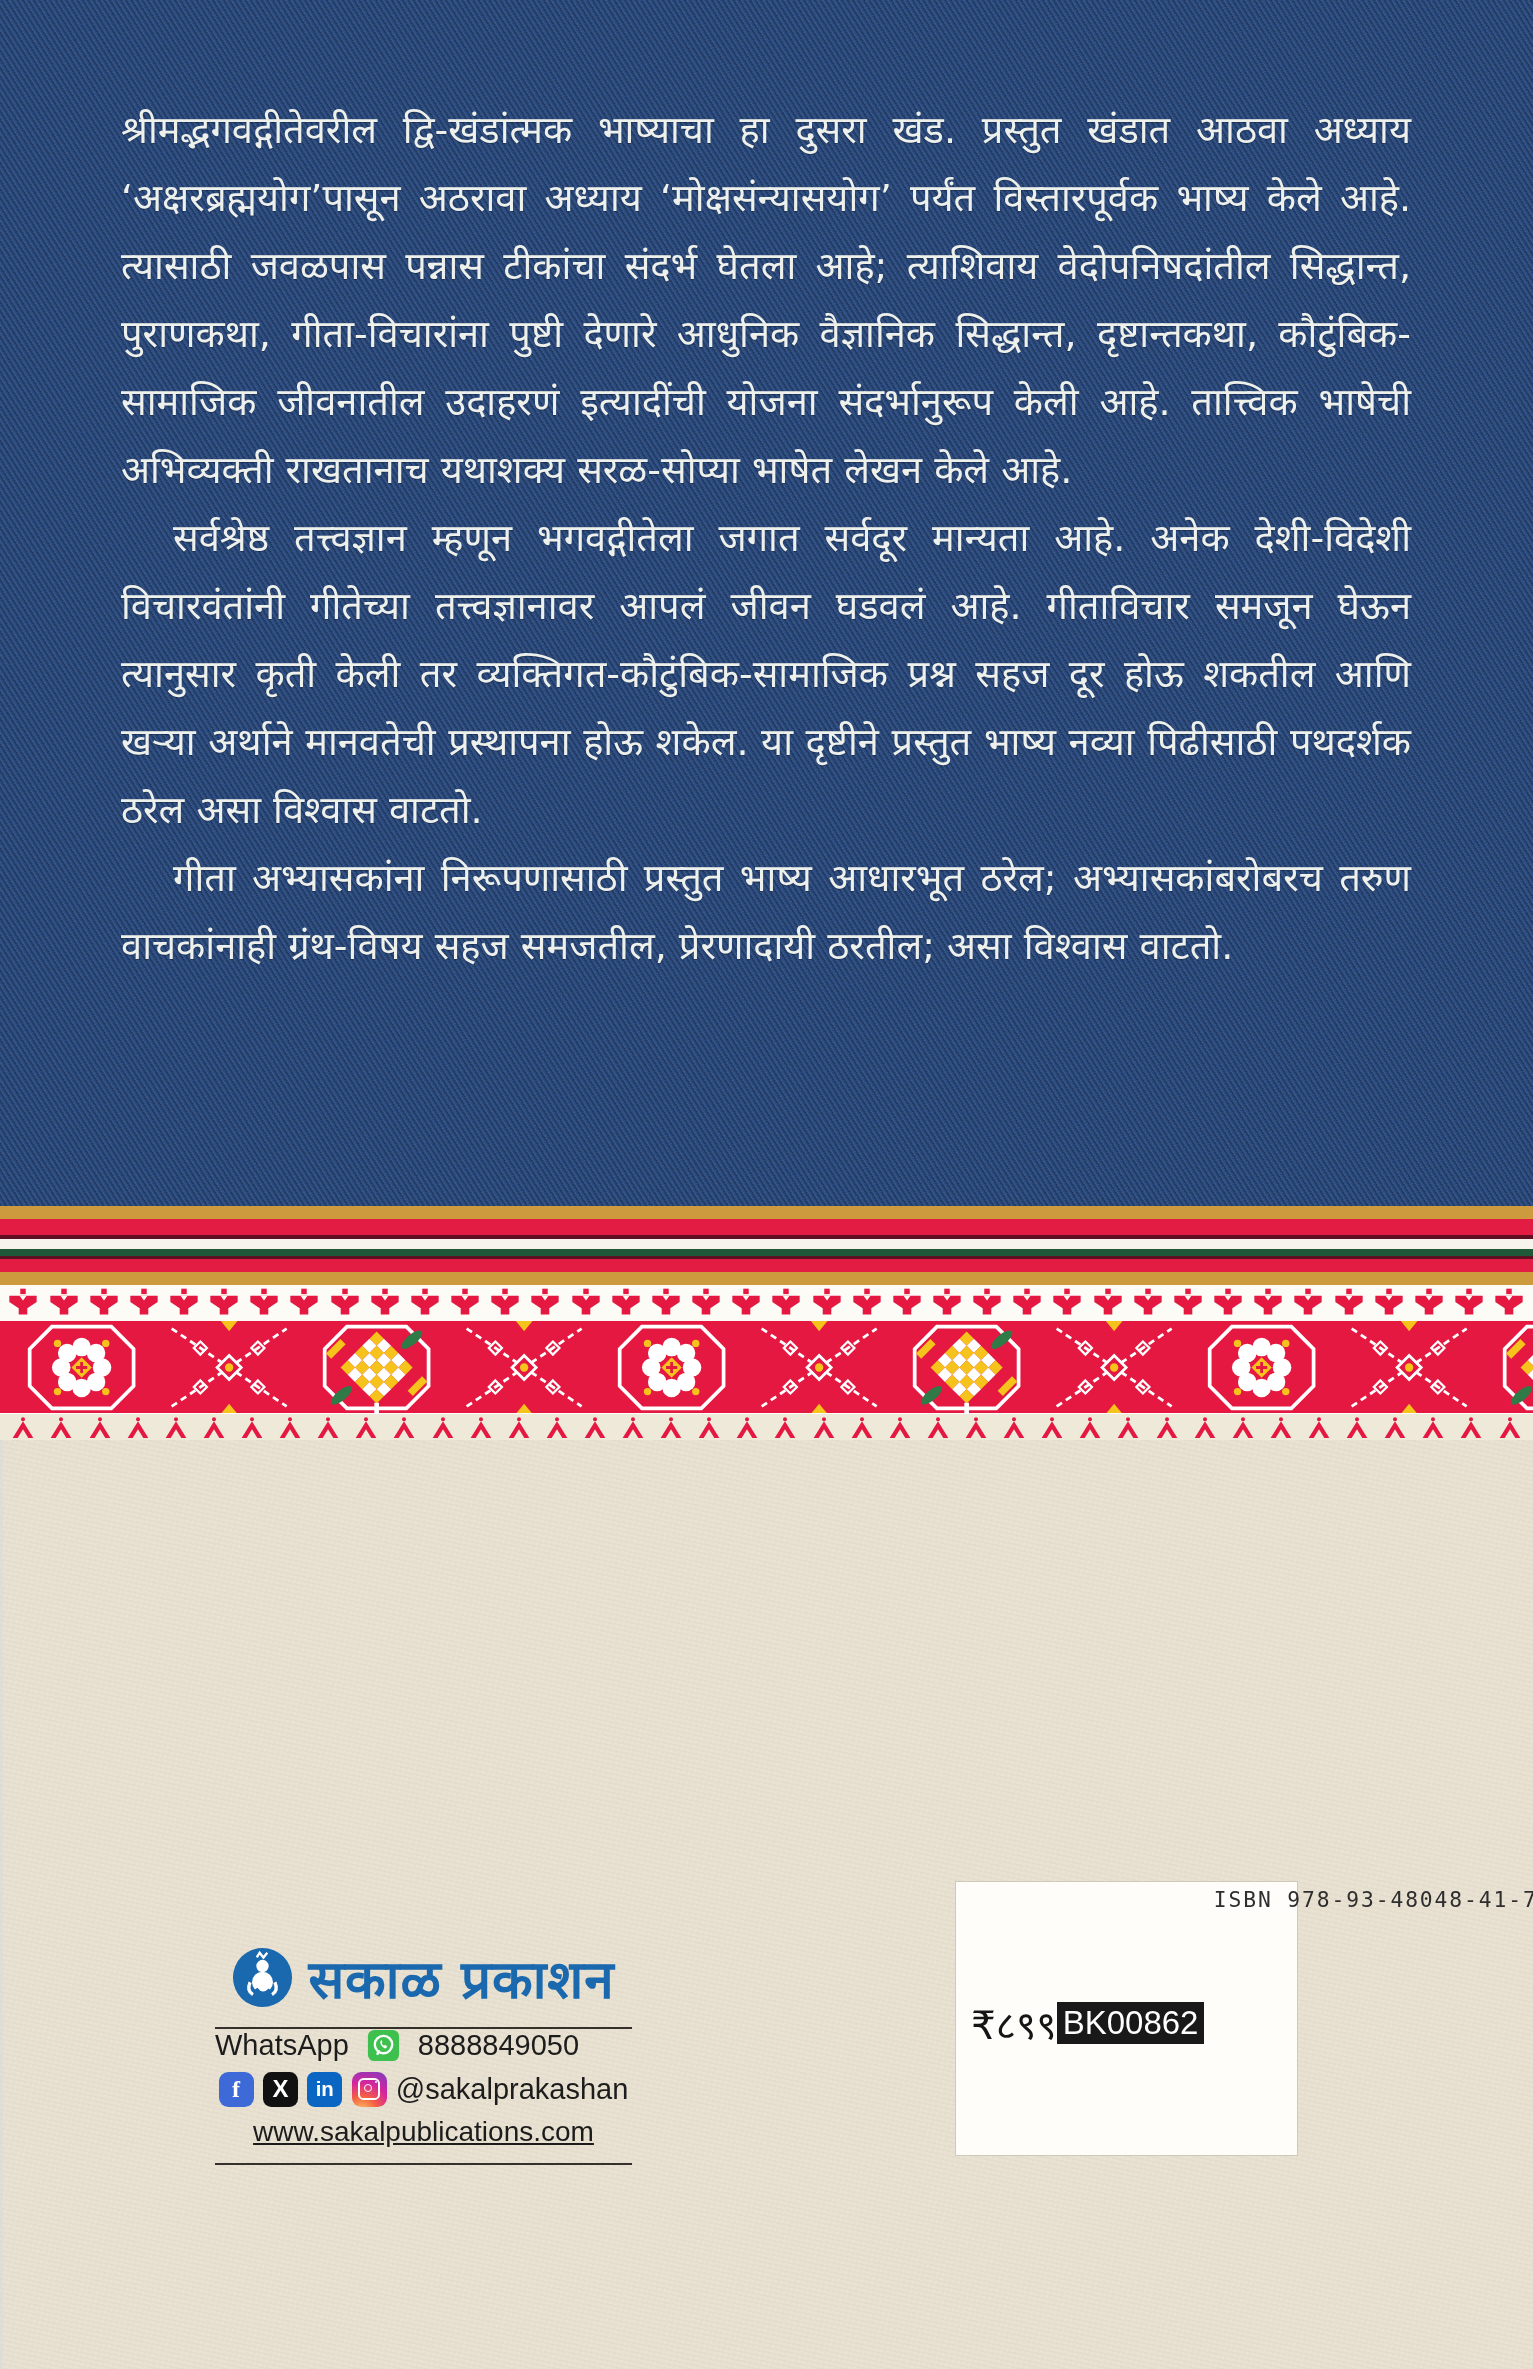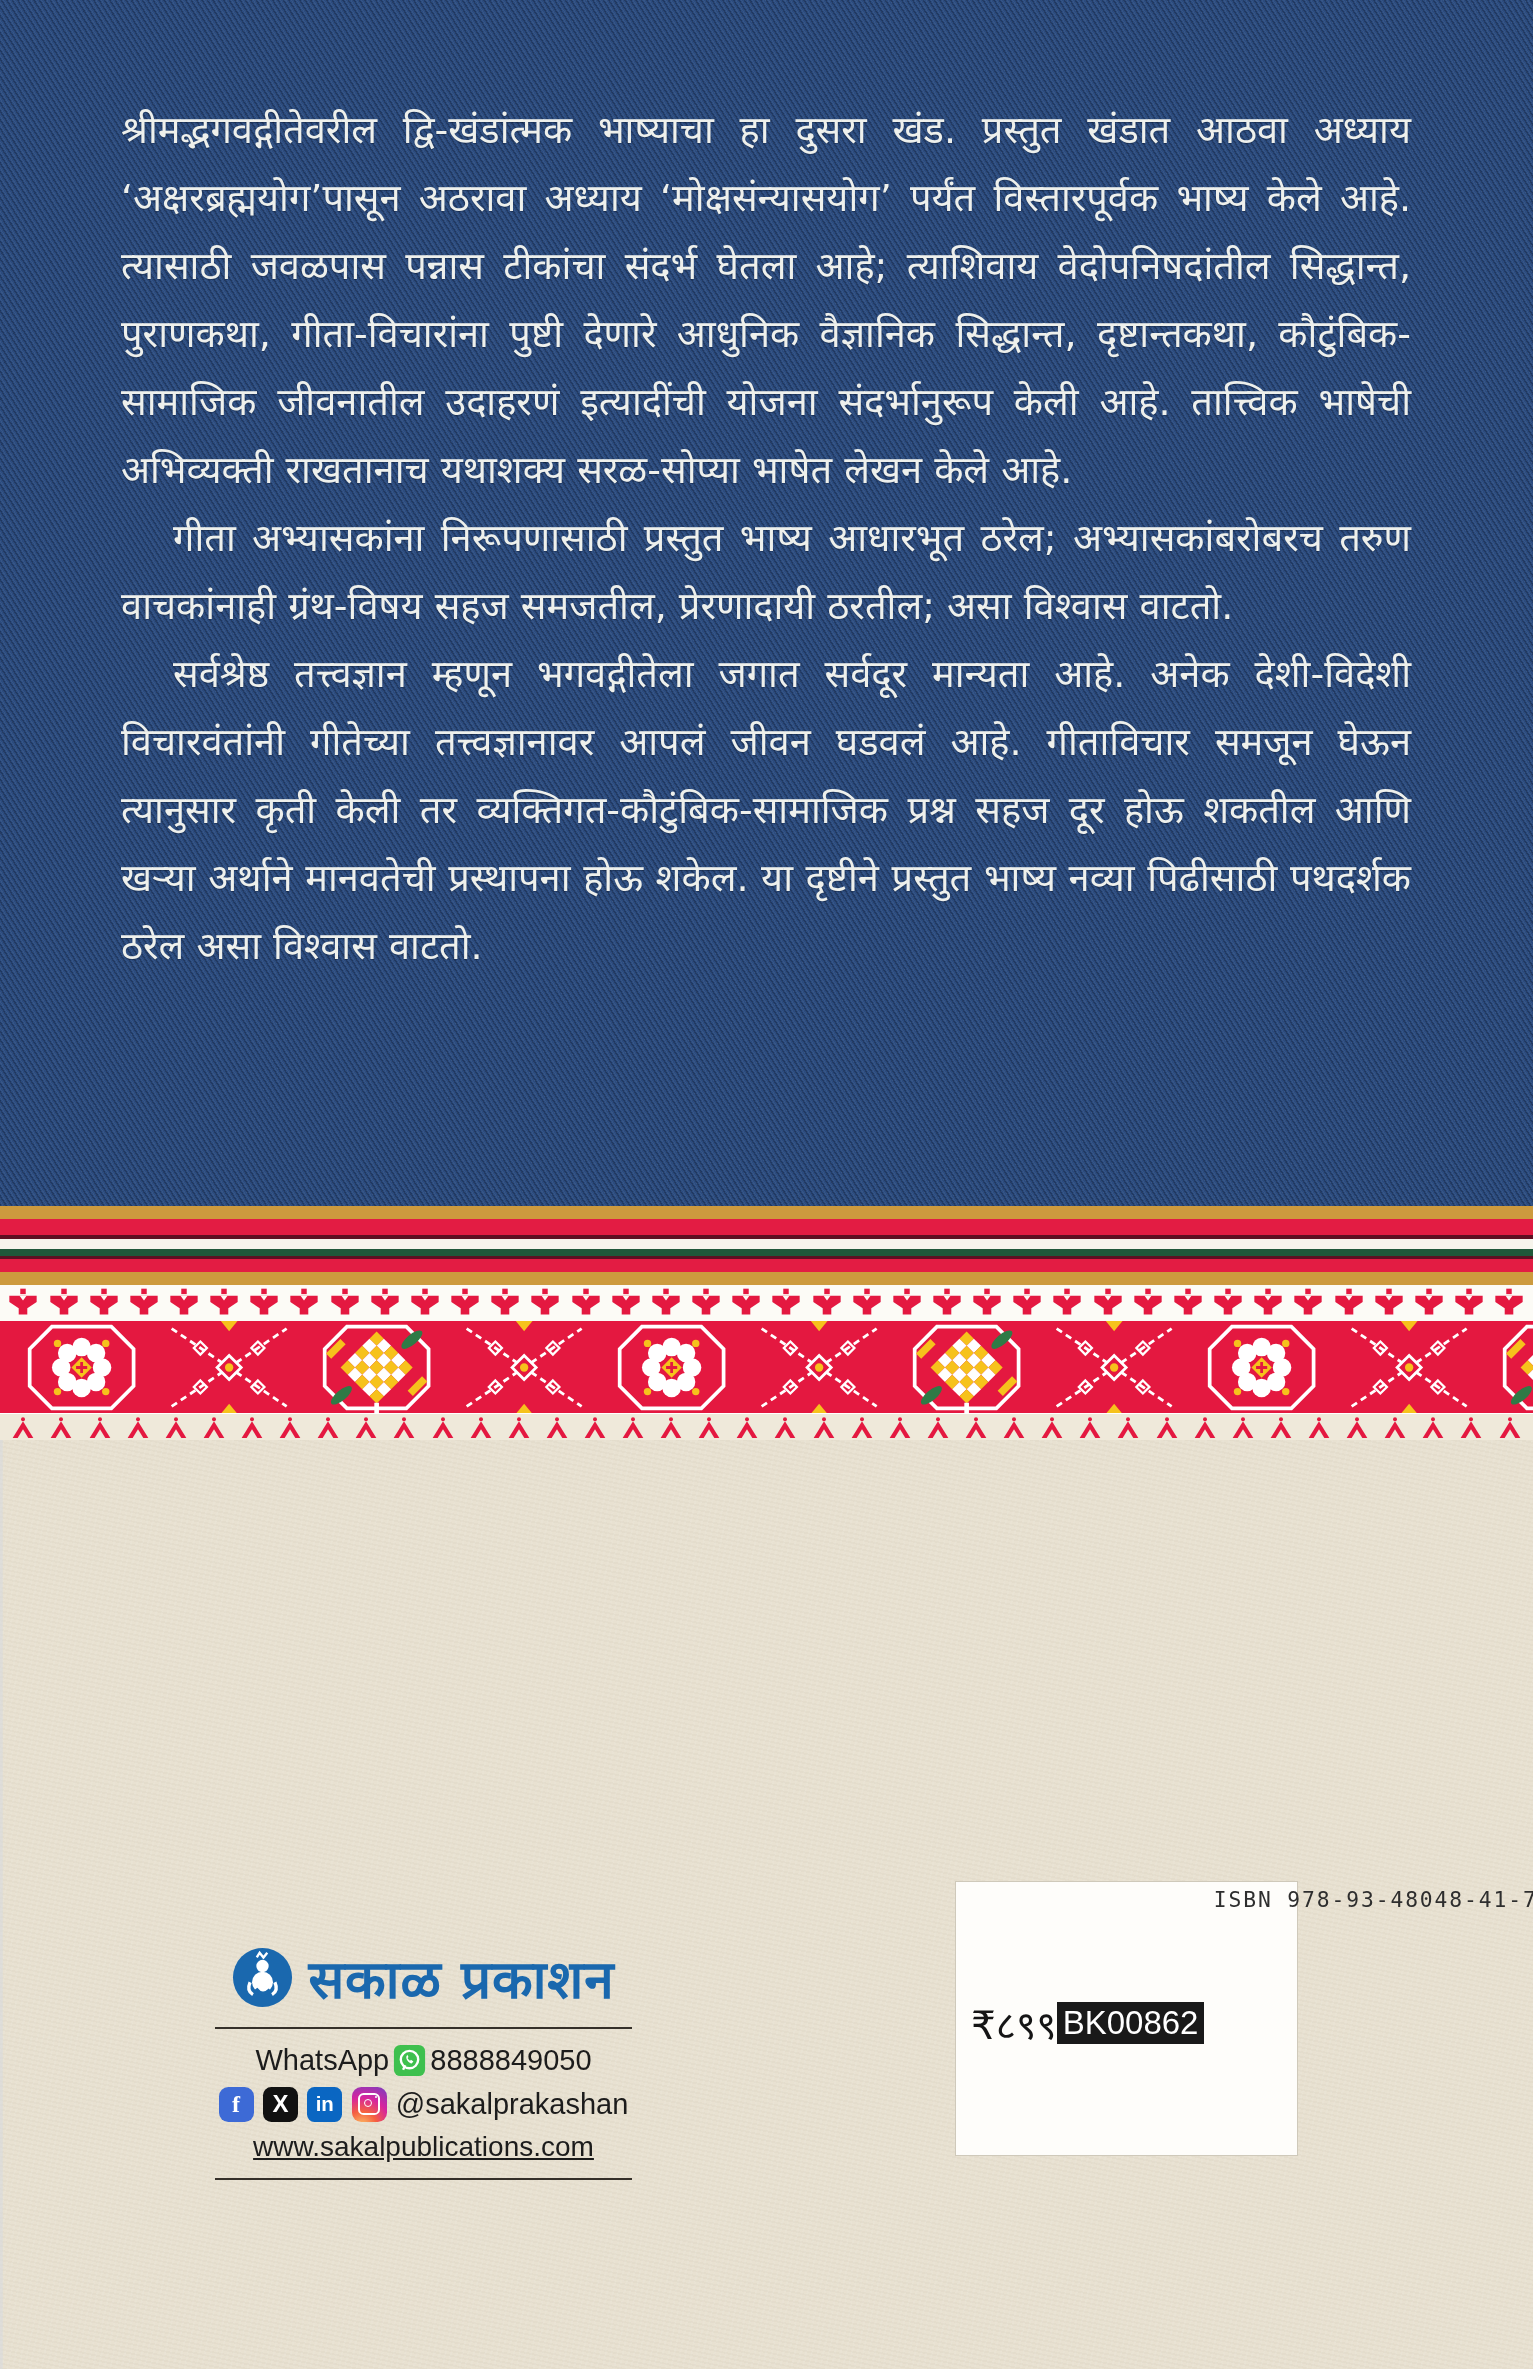--- a/index.html
+++ b/index.html
@@ -47,22 +47,22 @@
   .tri-row{
     height:26px; background:#efe9da; display:flex; justify-content:space-between;
     align-items:flex-end; padding:0 9.3px; box-sizing:border-box;
   }
   
   .publisher{ position:absolute; left:215px; top:1943px; width:417px; text-align:center; }
   .logo-row{ display:flex; align-items:center; justify-content:center; gap:15px; height:69px; }
   .wordmark{ font-size:53px; font-weight:700; color:#1a68ae; letter-spacing:0.9px;
              font-family:"DejaVu Sans", sans-serif; }
   .rule{ height:2.3px; background:#35302a; margin-top:15px; }
-  .contact-row{ margin-top:15px; display:flex; align-items:center; justify-content:center;
-                gap:4px; font-size:29px; color:#1c1c1c; }
+  .contact-row{ display:flex; align-items:center; 
+                gap:18px; font-size:29px; color:#1c1c1c; }
   .social-row{ margin-top:9.3px; display:flex; align-items:center; justify-content:center;
                gap:9.3px; font-size:29px; color:#1c1c1c; }
   .si{ width:35px; height:35px; border-radius:7.4px; display:flex; align-items:center;
        justify-content:center; color:#fff; font-weight:700; font-size:24px; }
   .si.fb{ background:#3d6ad6; border-radius:9.3px; font-family:"Liberation Serif", serif; }
   .si.xx{ background:#111; border-radius:8.3px; }
   .si.li{ background:#0a66c2; border-radius:7.4px; font-size:20.4px; }
   .si.ig{ background:radial-gradient(circle at 28% 112%, #fdc468 0%, #f56040 32%, #d6249f 62%, #8a3ab9 92%);
           border-radius:9.3px; position:relative; }
   .ig-cam{ display:block; width:17.6px; height:17.6px; border:2.3px solid #fff; border-radius:5.6px; position:relative; }
@@ -89,22 +89,22 @@
   .genre{ margin-top:auto; height:37px; background:#e9b832; display:flex; align-items:center;
           justify-content:center; font-size:25px; color:#1d1d1d; font-family:"DejaVu Sans", sans-serif;border-radius:16px; }
 </style>
 </head>
 <body>
 
 <div class="page">
 
   <section class="blue">
     <p class="para">श्रीमद्भगवद्गीतेवरील द्वि-खंडांत्मक भाष्याचा हा दुसरा खंड. प्रस्तुत खंडात आठवा अध्याय ‘अक्षरब्रह्मयोग’पासून अठरावा अध्याय ‘मोक्षसंन्यासयोग’ पर्यंत विस्तारपूर्वक भाष्य केले आहे. त्यासाठी जवळपास पन्नास टीकांचा संदर्भ घेतला आहे; त्याशिवाय वेदोपनिषदांतील सिद्धान्त, पुराणकथा, गीता-विचारांना पुष्टी देणारे आधुनिक वैज्ञानिक सिद्धान्त, दृष्टान्तकथा, कौटुंबिक-सामाजिक जीवनातील उदाहरणं इत्यादींची योजना संदर्भानुरूप केली आहे. तात्त्विक भाषेची अभिव्यक्ती राखतानाच यथाशक्य सरळ-सोप्या भाषेत लेखन केले आहे.</p>
+    <p class="para p-indent">सर्वश्रेष्ठ तत्त्वज्ञान म्हणून भगवद्गीतेला जगात सर्वदूर मान्यता आहे. अनेक देशी-विदेशी विचारवंतांनी गीतेच्या तत्त्वज्ञानावर आपलं जीवन घडवलं आहे. गीताविचार समजून घेऊन त्यानुसार कृती केली तर व्यक्तिगत-कौटुंबिक-सामाजिक प्रश्न सहज दूर होऊ शकतील आणि खऱ्या अर्थाने मानवतेची प्रस्थापना होऊ शकेल. या दृष्टीने प्रस्तुत भाष्य नव्या पिढीसाठी पथदर्शक ठरेल असा विश्वास वाटतो.</p>
     <p class="para p-indent">गीता अभ्यासकांना निरूपणासाठी प्रस्तुत भाष्य आधारभूत ठरेल; अभ्यासकांबरोबरच तरुण वाचकांनाही ग्रंथ-विषय सहज समजतील, प्रेरणादायी ठरतील; असा विश्वास वाटतो.</p>
-    <p class="para p-indent">सर्वश्रेष्ठ तत्त्वज्ञान म्हणून भगवद्गीतेला जगात सर्वदूर मान्यता आहे. अनेक देशी-विदेशी विचारवंतांनी गीतेच्या तत्त्वज्ञानावर आपलं जीवन घडवलं आहे. गीताविचार समजून घेऊन त्यानुसार कृती केली तर व्यक्तिगत-कौटुंबिक-सामाजिक प्रश्न सहज दूर होऊ शकतील आणि खऱ्या अर्थाने मानवतेची प्रस्थापना होऊ शकेल. या दृष्टीने प्रस्तुत भाष्य नव्या पिढीसाठी पथदर्शक ठरेल असा विश्वास वाटतो.</p>
   </section>
 
   <div class="band">
     <div class="stripe s-gold"></div>
     <div class="stripe s-crimson1"></div>
     <div class="stripe s-maroon1"></div>
     <div class="stripe s-white"></div>
     <div class="stripe s-green"></div>
     <div class="stripe s-maroon2"></div>
     <div class="stripe s-crimson2"></div>

